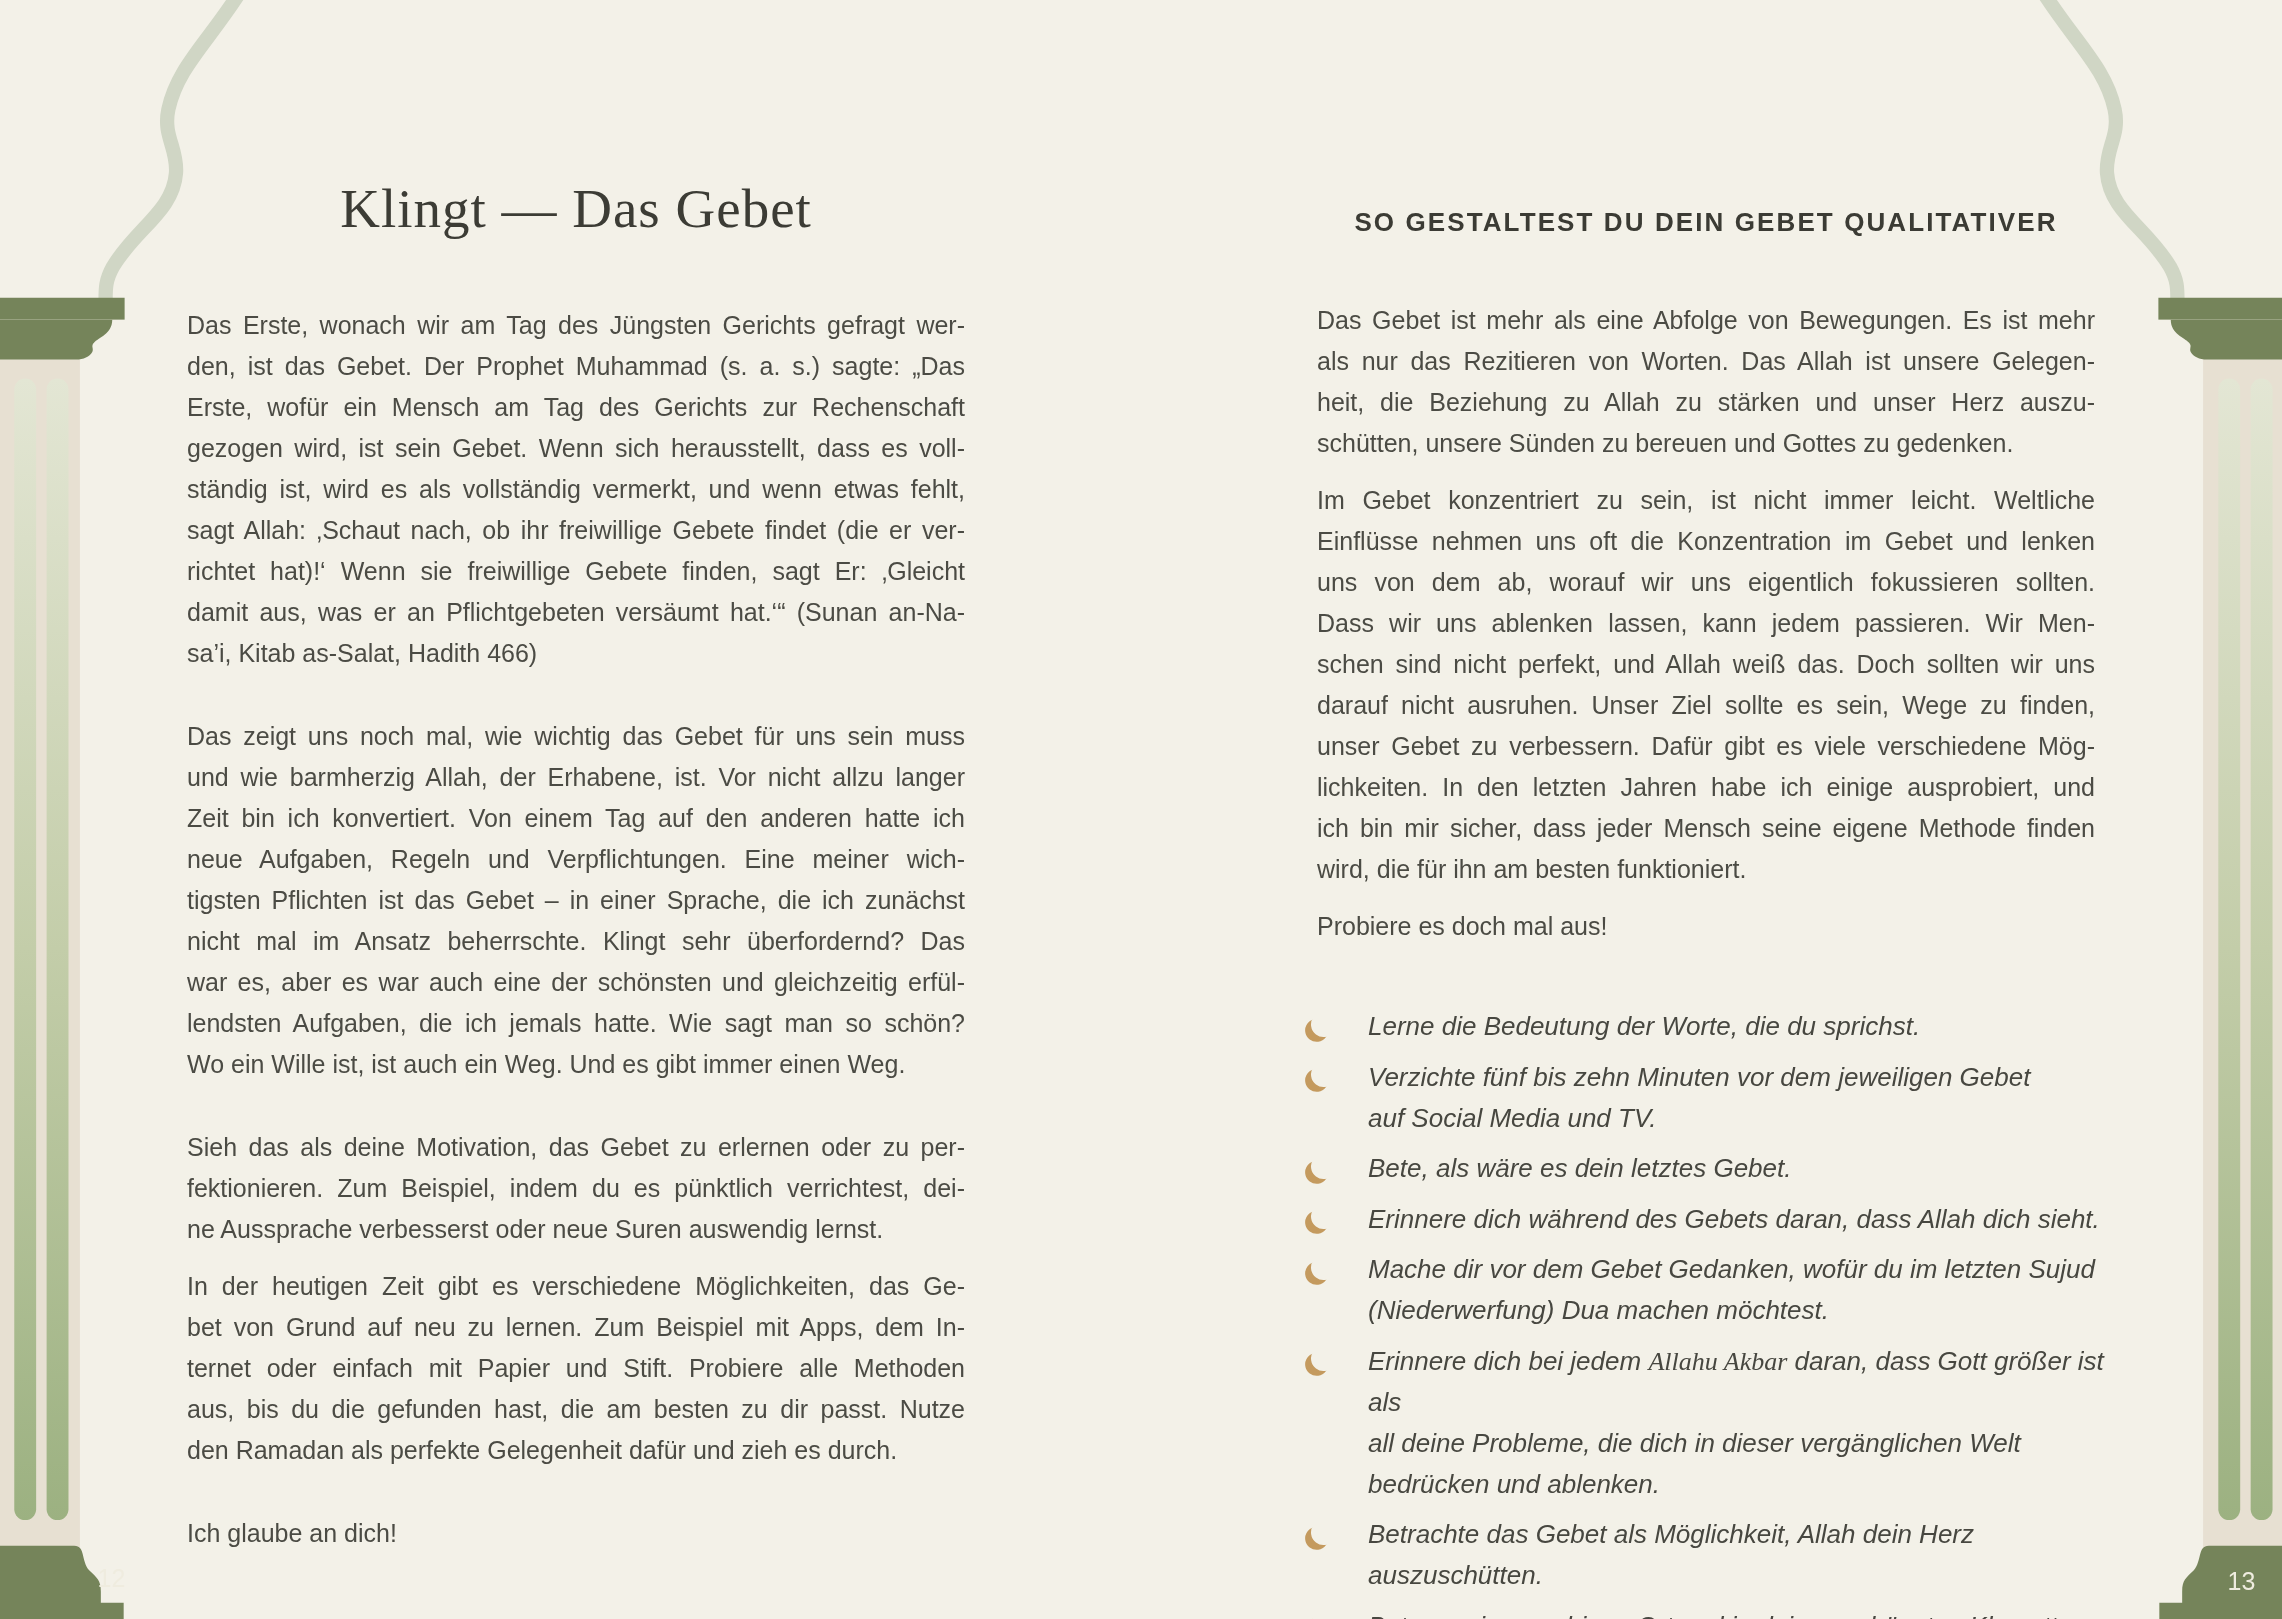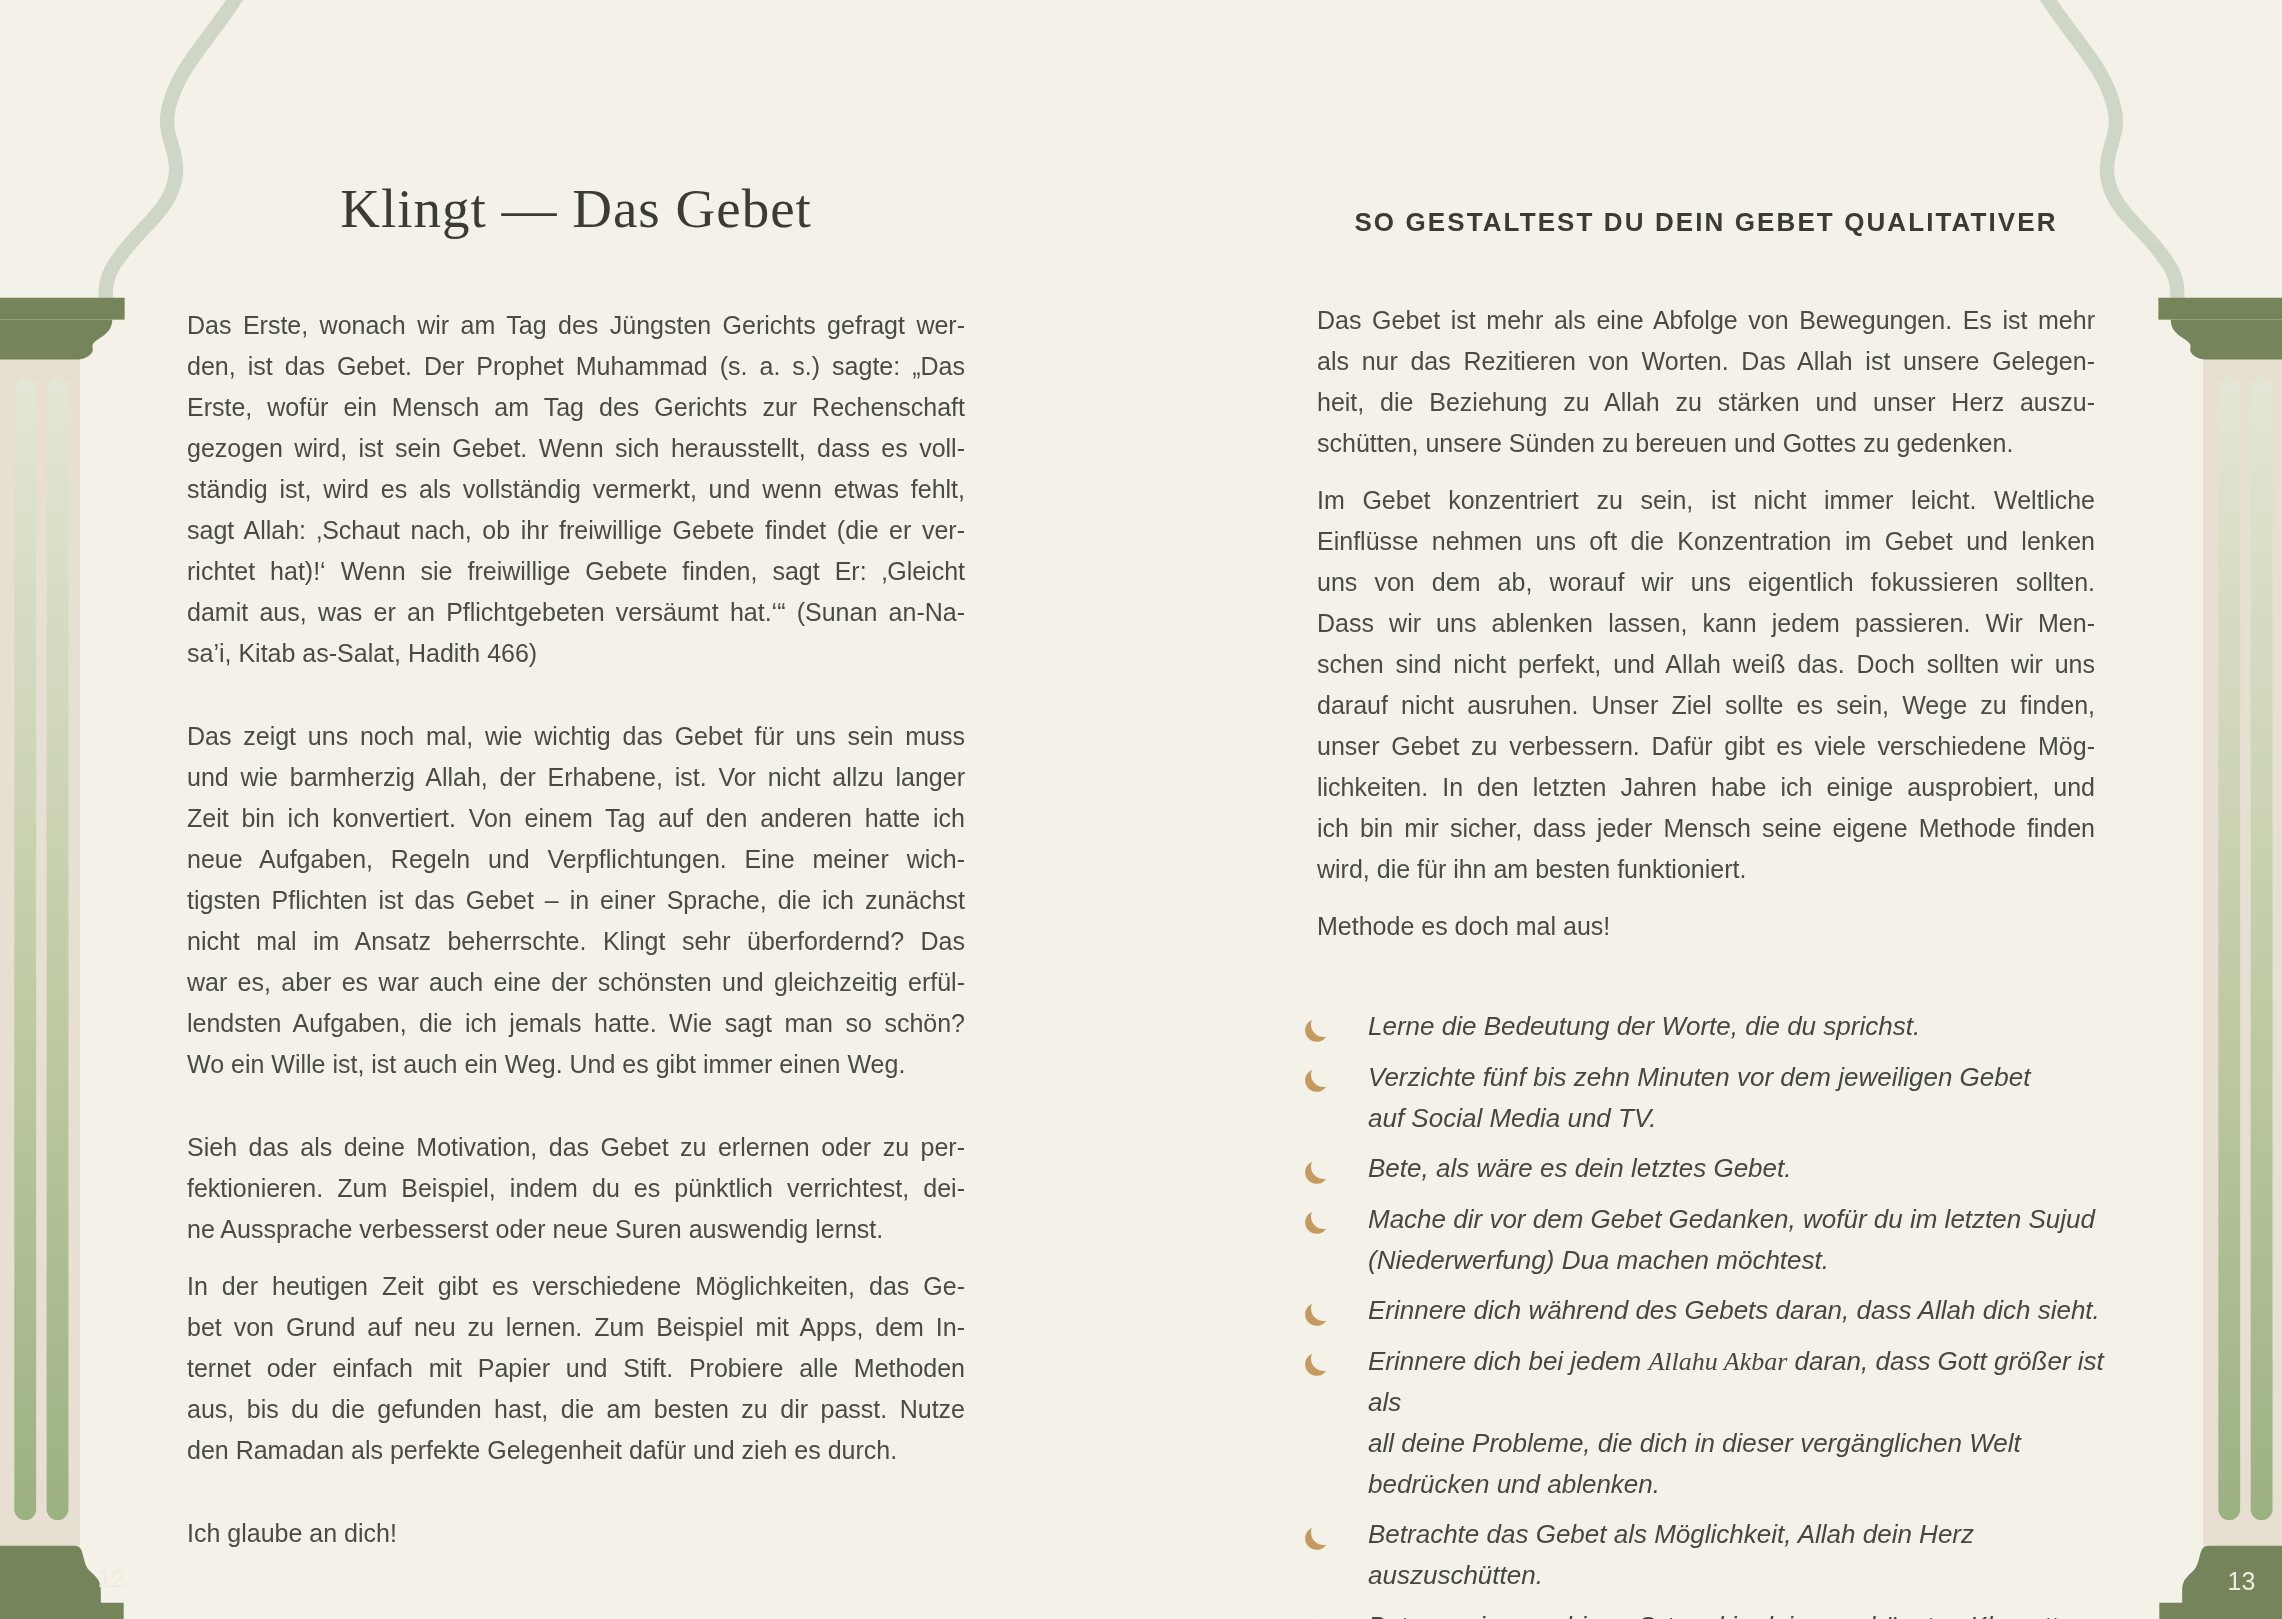--- a/index.html
+++ b/index.html
@@ -145,44 +145,44 @@
           <div class="tline">uns von dem ab, worauf wir uns eigentlich fokussieren sollten.</div>
           <div class="tline">Dass wir uns ablenken lassen, kann jedem passieren. Wir Men-</div>
           <div class="tline">schen sind nicht perfekt, und Allah weiß das. Doch sollten wir uns</div>
           <div class="tline">darauf nicht ausruhen. Unser Ziel sollte es sein, Wege zu finden,</div>
           <div class="tline">unser Gebet zu verbessern. Dafür gibt es viele verschiedene Mög-</div>
           <div class="tline">lichkeiten. In den letzten Jahren habe ich einige ausprobiert, und</div>
           <div class="tline">ich bin mir sicher, dass jeder Mensch seine eigene Methode finden</div>
           <div class="tline last">wird, die für ihn am besten funktioniert.</div>
         </div>
         <div class="block">
-          <div class="tline last">Methode es doch mal aus!</div>
+          <div class="tline last">Probiere es doch mal aus!</div>
         </div>
         <ul class="tips">
           <li class="tip">
             <span class="crescent"></span>
             <div class="tip-line">Lerne die Bedeutung der Worte, die du sprichst.</div>
           </li>
           <li class="tip">
             <span class="crescent"></span>
             <div class="tip-line">Verzichte fünf bis zehn Minuten vor dem jeweiligen Gebet</div>
             <div class="tip-line">auf Social Media und TV.</div>
           </li>
           <li class="tip">
             <span class="crescent"></span>
             <div class="tip-line">Bete, als wäre es dein letztes Gebet.</div>
           </li>
           <li class="tip">
             <span class="crescent"></span>
+            <div class="tip-line">Erinnere dich während des Gebets daran, dass Allah dich sieht.</div>
+          </li>
+          <li class="tip">
+            <span class="crescent"></span>
             <div class="tip-line">Mache dir vor dem Gebet Gedanken, wofür du im letzten Sujud</div>
             <div class="tip-line">(Niederwerfung) Dua machen möchtest.</div>
-          </li>
-          <li class="tip">
-            <span class="crescent"></span>
-            <div class="tip-line">Erinnere dich während des Gebets daran, dass Allah dich sieht.</div>
           </li>
           <li class="tip">
             <span class="crescent"></span>
             <div class="tip-line">Erinnere dich bei jedem <span class="em-serif">Allahu Akbar</span> daran, dass Gott größer ist als</div>
             <div class="tip-line">all deine Probleme, die dich in dieser vergänglichen Welt</div>
             <div class="tip-line">bedrücken und ablenken.</div>
           </li>
           <li class="tip">
             <span class="crescent"></span>
             <div class="tip-line">Betrachte das Gebet als Möglichkeit, Allah dein Herz auszuschütten.</div>

